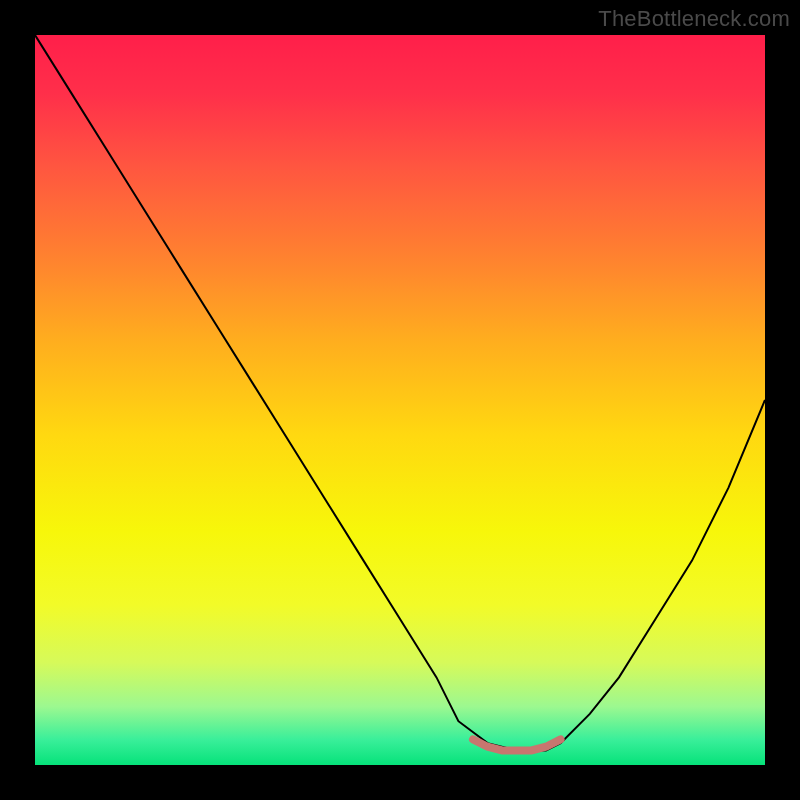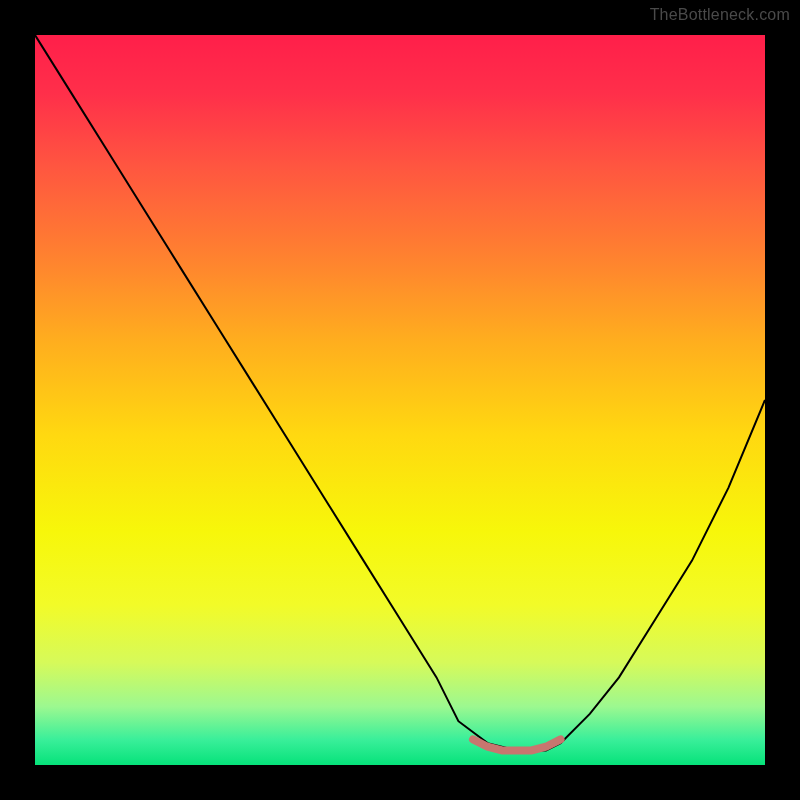--- a/index.html
+++ b/index.html
@@ -9,21 +9,21 @@
     background: #000;
     position: relative;
     font-family: Arial, sans-serif;
     overflow: hidden;
   }
   .watermark {
     position: absolute;
     top: 6px;
     right: 10px;
     color: #4a4a4a;
-    font-size: 16px;
+    font-size: 22px;
     font-weight: 500;
     z-index: 10;
     letter-spacing: 0.2px;
   }
   .plot-area {
     position: absolute;
     left: 35px;
     top: 35px;
     width: 730px;
     height: 730px;

